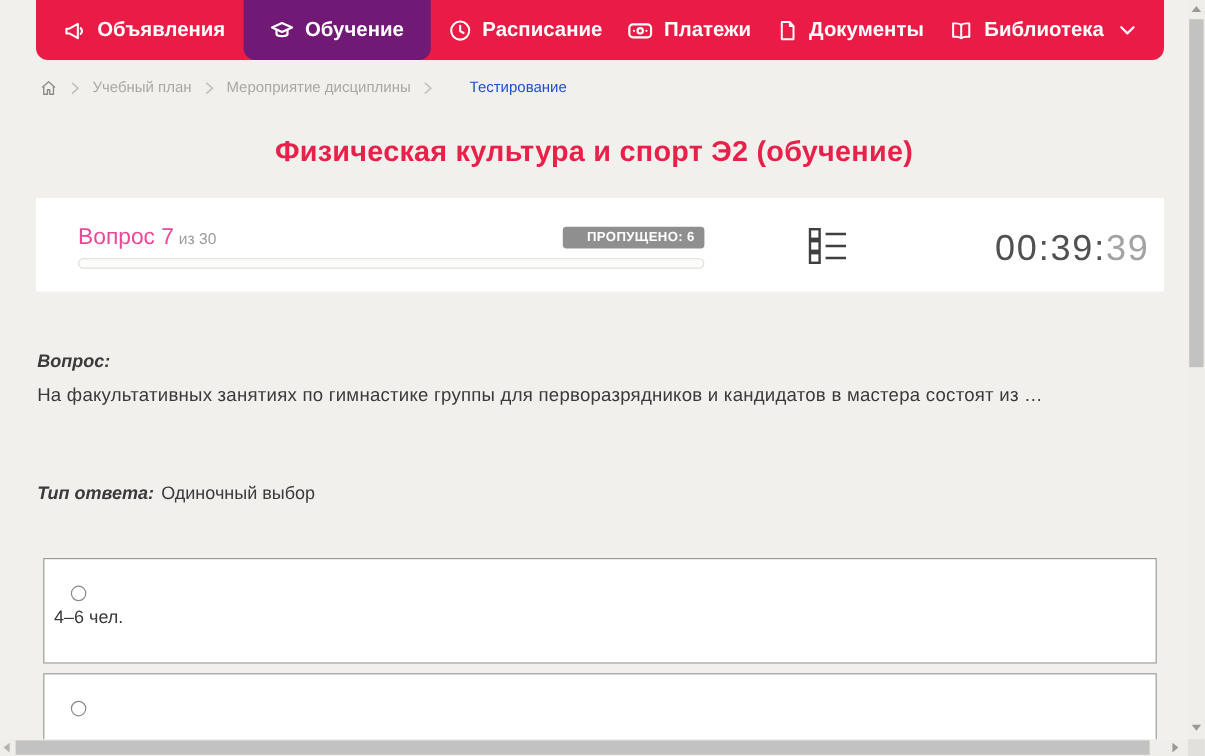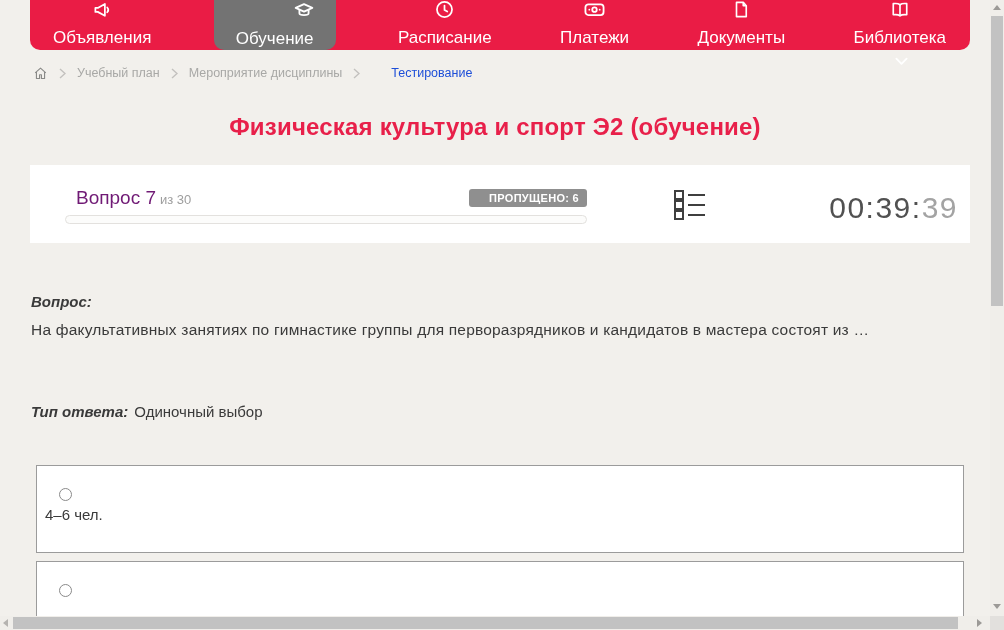--- a/index.html
+++ b/index.html
@@ -13,24 +13,24 @@
 
   
   .main-nav {
     position: absolute; left: 30px; top: 0; width: 940px; height: 50px;
     background: #ea1c45; border-radius: 0 0 10px 10px;
     display: flex; align-items: center; justify-content: space-between;
     padding: 0 18px 0 17px;
   }
   .nav-item {
     display: flex; align-items: center; gap: 9px; height: 50px;
-    color: #ffffff; font-size: 17px; font-weight: normal; cursor: pointer;
-    padding: 0 6px; white-space: nowrap; text-decoration: none; flex-direction: column;
-  }
-  .nav-item.active { background: #737373; border-radius: 0 0 10px 10px; padding: 0 22px; align-items: flex-end; }
+    color: #ffffff; font-size: 17px; font-weight: bold; cursor: pointer;
+    padding: 0 6px; white-space: nowrap; text-decoration: none;
+  }
+  .nav-item.active { background: #701a75; border-radius: 0 0 10px 10px; padding: 0 22px; }
   .nav-item svg { display: block; }
   .chev-down { margin-left: 4px; }
 
   
   .breadcrumb {
     position: absolute; left: 33px; top: 63px; height: 20px;
     display: flex; align-items: center; gap: 11px;
     font-size: 12.5px; color: #a8a8a6;
   }
   .crumb { color: #a8a8a6; text-decoration: none; cursor: pointer; }
@@ -44,21 +44,21 @@
     letter-spacing: 0.2px;
   }
 
   
   .quiz-card {
     position: absolute; left: 30px; top: 165px; width: 940px; height: 78px;
     background: #ffffff;
   }
   .q-left { position: absolute; left: 35px; top: 22px; width: 522px; }
   .q-row { display: flex; align-items: flex-start; justify-content: space-between; height: 22px; }
-  .q-num { font-size: 19px; color: #701a75; margin-left: 11px; }
+  .q-num { font-size: 19px; color: #ec4899; }
   .q-of { font-size: 13px; color: #9e9e9e; margin-left: 4px; }
   .skip-badge {
     background: #8f8f8f; color: #ffffff; font-size: 11px; font-weight: bold;
     padding: 3px 8px 3px 20px; border-radius: 3px; line-height: 12px; margin-top: 2px;
     letter-spacing: 0.3px;
   }
   .progress-track {
     margin-top: 6px; height: 9px; width: 100%;
     background: #fcfcfb; border: 1px solid #e3e1de; border-radius: 6px; overflow: hidden;
   }

